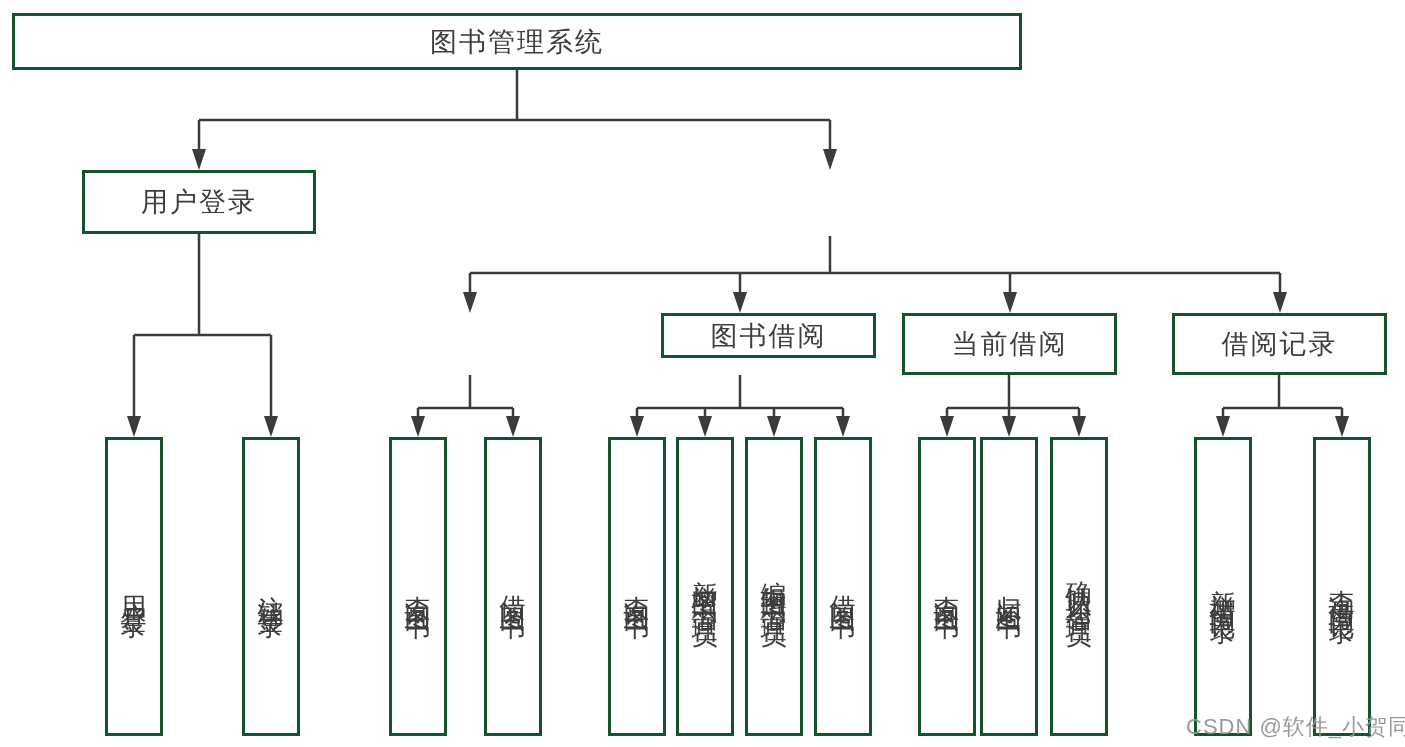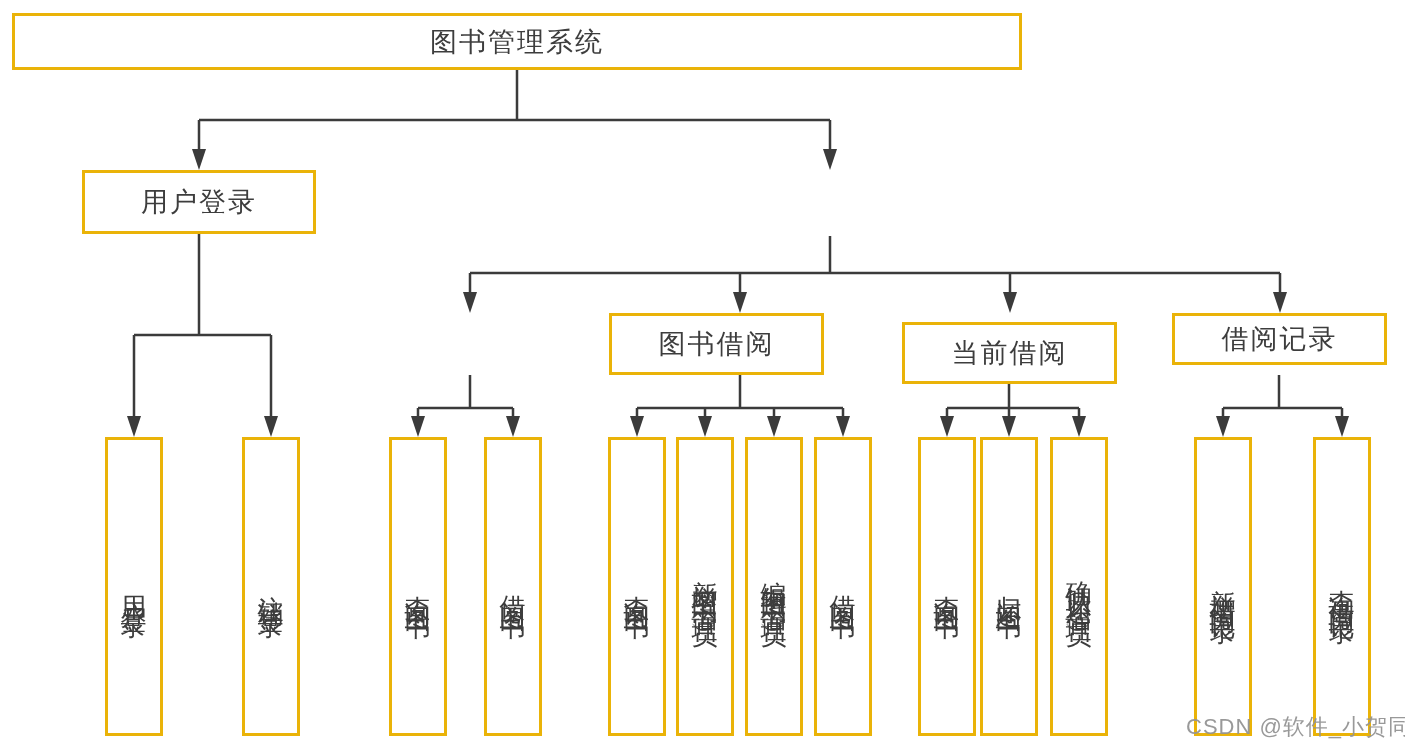--- a/index.html
+++ b/index.html
@@ -3,21 +3,21 @@
 <meta charset="utf-8">
 <style>
   html,body{margin:0;padding:0;background:#ffffff;}
   .canvas{
     position:relative;width:1405px;height:747px;background:#ffffff;
     font-family:"Liberation Sans","DejaVu Sans",sans-serif;overflow:hidden;
   }
   svg.connectors{position:absolute;left:0;top:0;z-index:1;}
   .node{
     position:absolute;box-sizing:border-box;z-index:2;
-    border:3px solid #eab308;background:#ffffff;
+    border:3px solid #14532d;background:#ffffff;
     display:flex;align-items:center;justify-content:center;
   }
   .node .lbl{
     font-size:27px;color:#3d3d3d;letter-spacing:2px;white-space:nowrap;
   }
   .node.v .lbl{
     writing-mode:vertical-rl;text-orientation:mixed;
     font-size:26px;letter-spacing:6px;line-height:1;white-space:normal;
   }
   .watermark{
@@ -74,27 +74,27 @@
   </svg>
 
   <div class="node" style="left:12px;top:13px;width:1010px;height:57px">
     <span class="lbl">图书管理系统</span>
   </div>
 
   <div class="node" style="left:82px;top:170px;width:234px;height:64px">
     <span class="lbl">用户登录</span>
   </div>
 
-  <div class="node" style="left:609px;top:313px;width:215px;height:62px">
+  <div class="node" style="left:661px;top:313px;width:215px;height:45px">
     <span class="lbl">图书借阅</span>
   </div>
-  <div class="node" style="left:902px;top:322px;width:215px;height:62px">
+  <div class="node" style="left:902px;top:313px;width:215px;height:62px">
     <span class="lbl">当前借阅</span>
   </div>
-  <div class="node" style="left:1172px;top:313px;width:215px;height:52px">
+  <div class="node" style="left:1172px;top:313px;width:215px;height:62px">
     <span class="lbl">借阅记录</span>
   </div>
 
   <div class="node v" style="left:105px;top:437px;width:58px;height:299px">
     <span class="lbl">用户登录</span>
   </div>
   <div class="node v" style="left:242px;top:437px;width:58px;height:299px">
     <span class="lbl">注销登录</span>
   </div>
 

